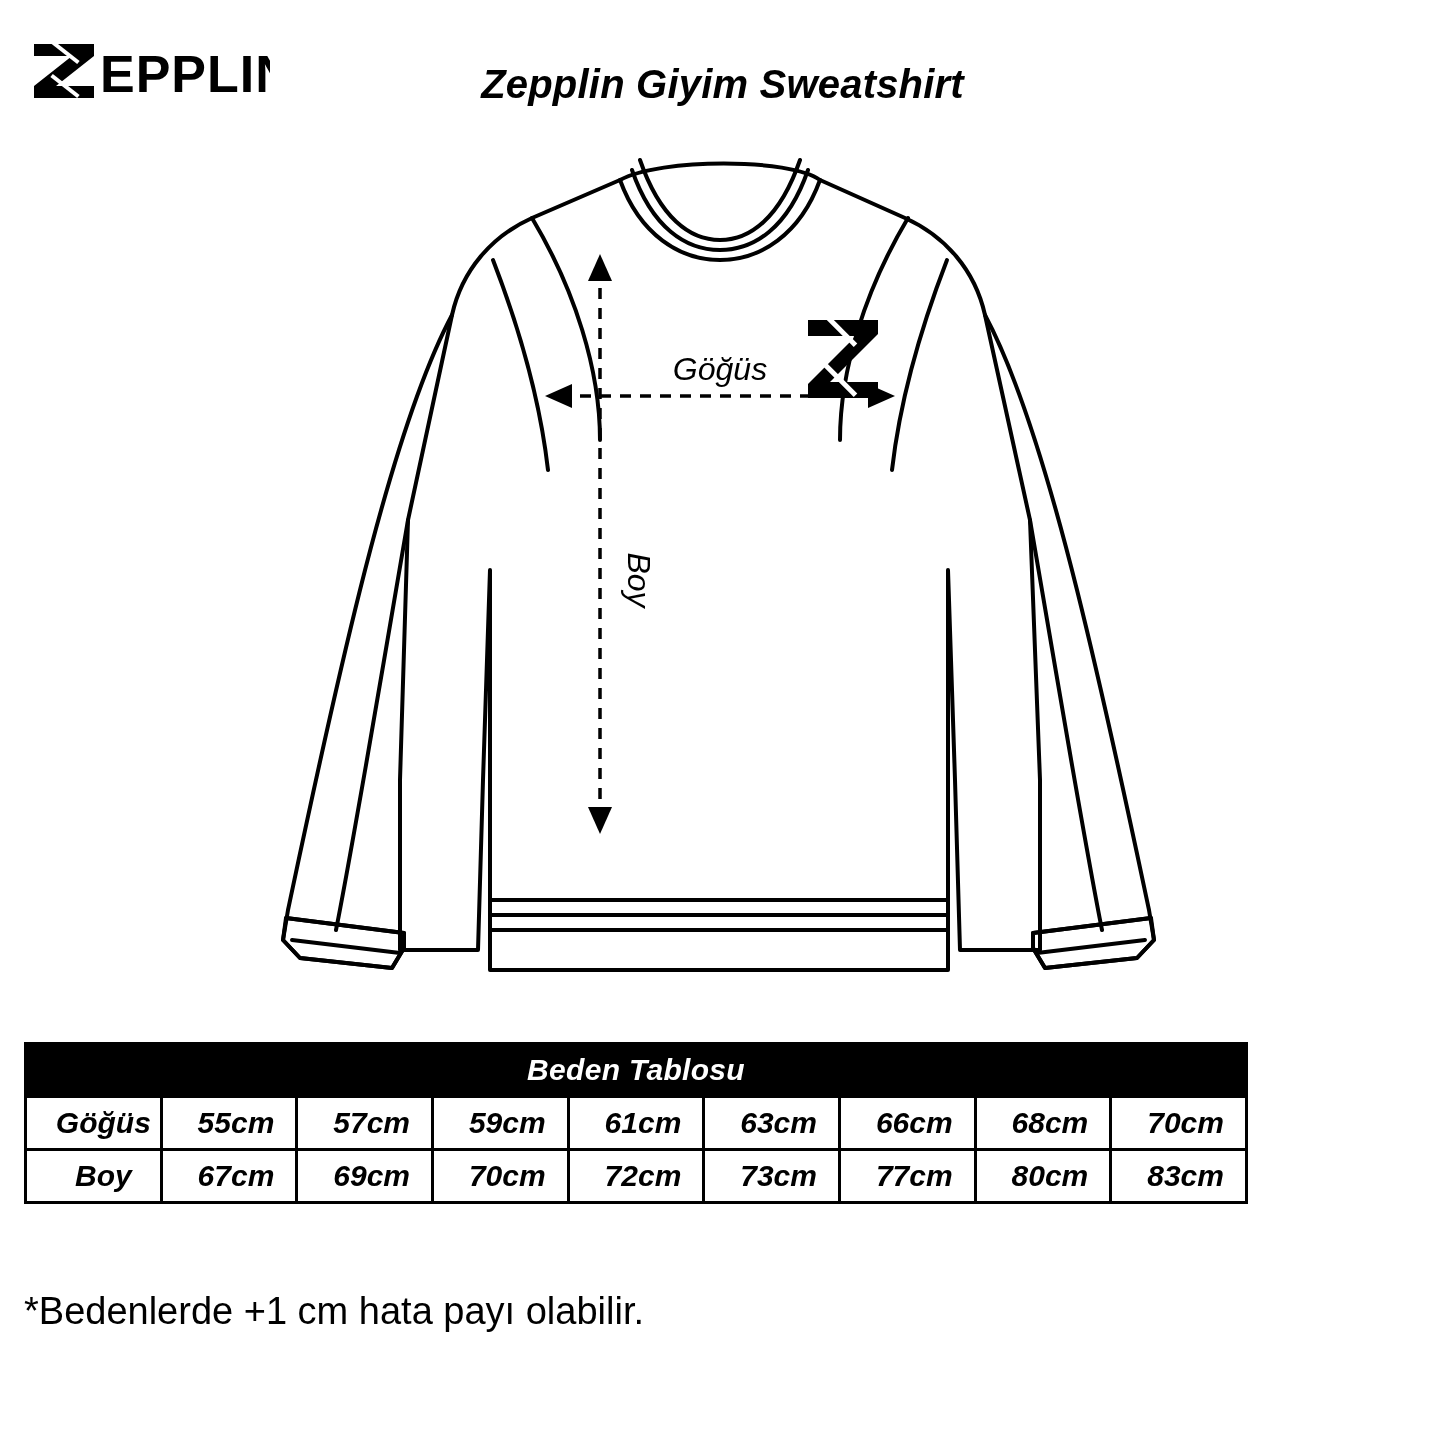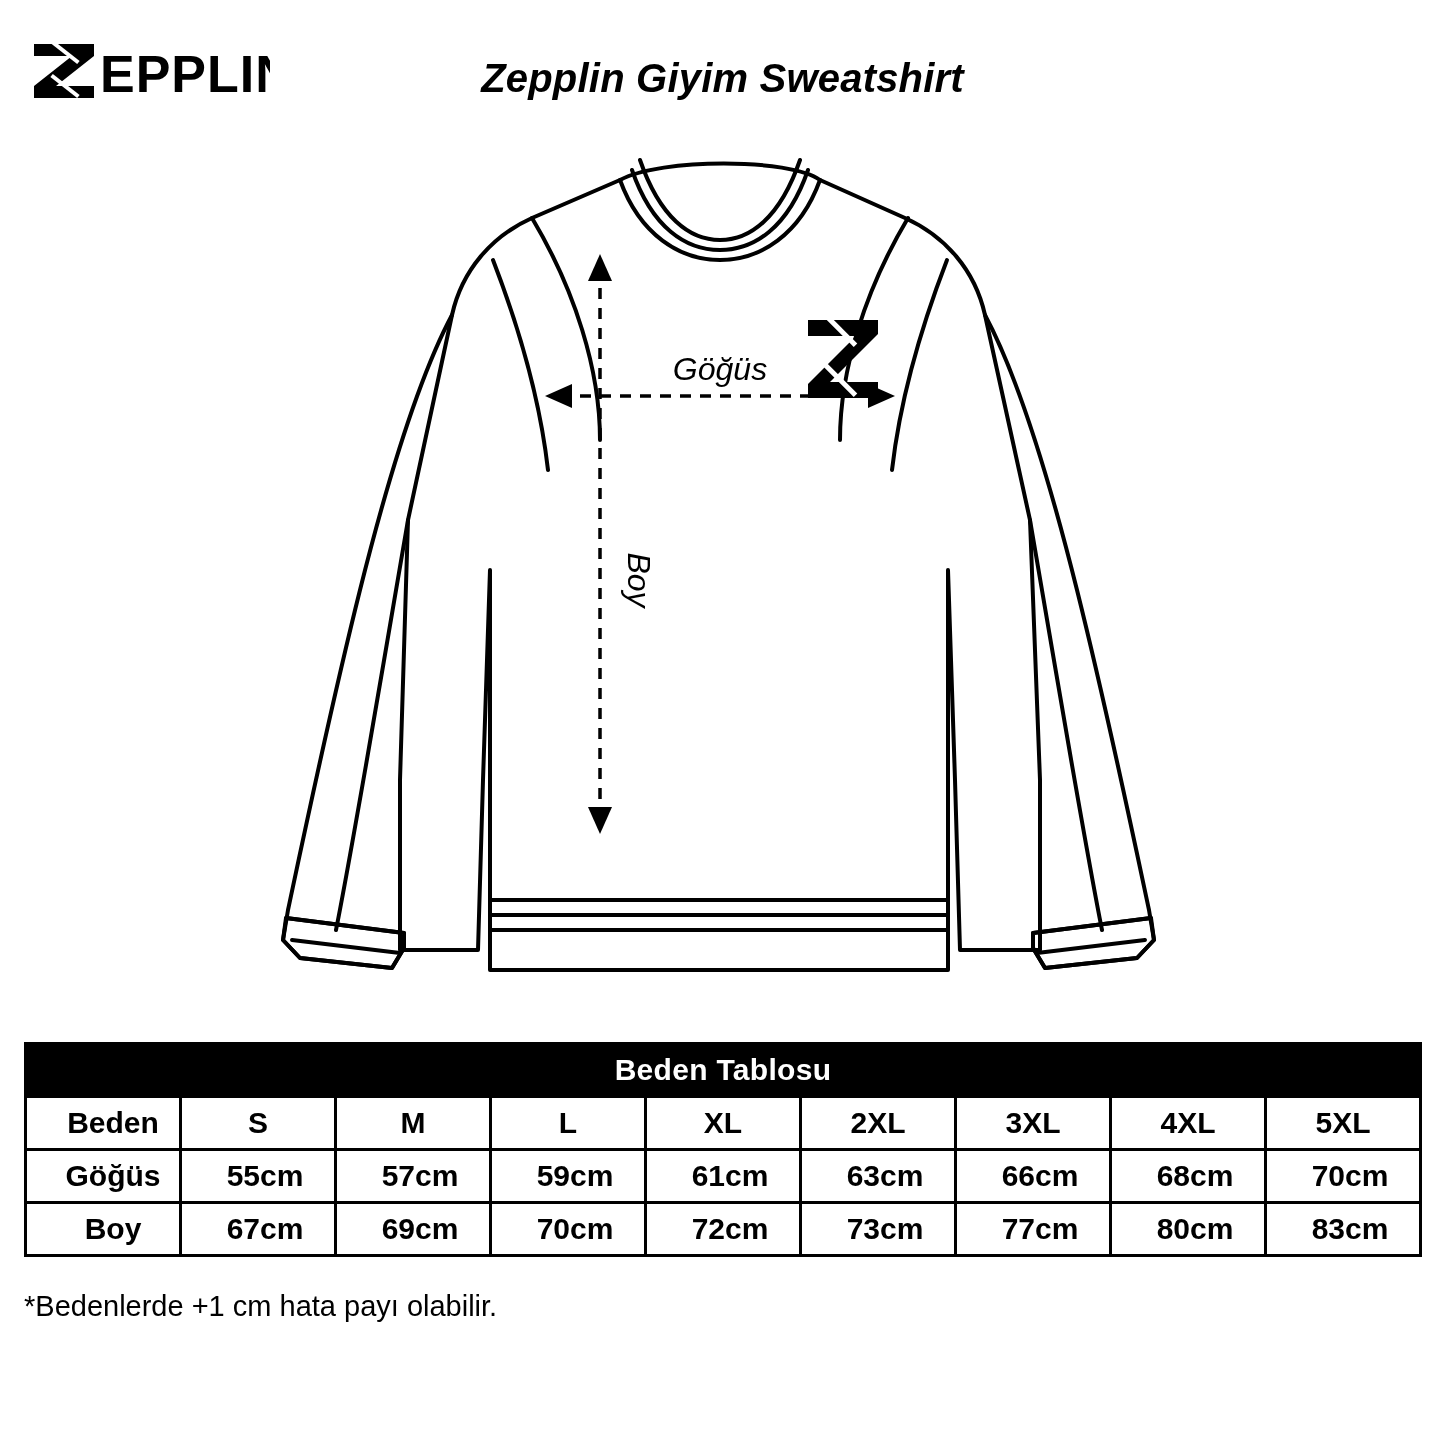--- a/index.html
+++ b/index.html
@@ -29,21 +29,21 @@
     left: 30px;
     top: 40px;
     width: 240px;
     height: 62px;
   }
   .brand-logo svg { display: block; }
 
   .title {
     position: absolute;
     left: 0;
-    top: 56px;
+    top: 62px;
     width: 1445px;
     text-align: center;
     font-size: 40px;
     font-style: italic;
     letter-spacing: 0.2px;
     white-space: nowrap;
   }
   .title .t-light { font-weight: 600; }
   .title .t-bold { font-weight: 800; }
 
@@ -59,22 +59,23 @@
 
   
   .table-wrap {
     position: absolute;
     left: 24px;
     top: 1042px;
     width: 1398px;
   }
   table.size-table {
     border-collapse: collapse;
-    width: 1398px;
+    width: 1224px;
     table-layout: fixed;
+    font-style: italic;
   }
   table.size-table td, table.size-table th {
     border: 3px solid #000000;
     padding: 0;
     height: 50px;
     font-size: 30px;
     text-align: center;
     vertical-align: middle;
     font-weight: 700;
   }
@@ -106,21 +107,21 @@
     text-align: left;
     padding-left: 14px !important;
     font-size: 32px;
     font-weight: 400;
     margin-left: 40px;
   }
   .footnote {
     position: absolute;
     left: 24px;
     top: 1290px;
-    font-size: 29px;
+    font-size: 38px;
     font-weight: 400;
     color: #000000;
   }
 </style>
 </head>
 <body>
 
 <div class="header">
 
   <div class="brand-logo">
@@ -243,31 +244,20 @@
     <text x="720" y="240" text-anchor="middle" font-family="'Liberation Sans', sans-serif" font-size="32" font-style="italic" fill="#000000">Göğüs</text>
     <text x="0" y="0" transform="translate(628,440) rotate(90)" text-anchor="middle" font-family="'Liberation Sans', sans-serif" font-size="32" font-style="italic" fill="#000000">Boy</text>
   </svg>
 </div>
 
 <div class="table-wrap">
   <table class="size-table">
     <tbody>
       <tr>
         <td class="tbl-title" colspan="9">Beden Tablosu</td>
-      </tr>
-      <tr>
-        <td class="hdr-label">Beden</td>
-        <td class="hdr-size">S</td>
-        <td class="hdr-size">M</td>
-        <td class="hdr-size">L</td>
-        <td class="hdr-size">XL</td>
-        <td class="hdr-size">2XL</td>
-        <td class="hdr-size">3XL</td>
-        <td class="hdr-size">4XL</td>
-        <td class="hdr-size">5XL</td>
       </tr>
       <tr>
         <td class="row-head">Göğüs</td>
         <td class="val-cell">55cm</td>
         <td class="val-cell">57cm</td>
         <td class="val-cell">59cm</td>
         <td class="val-cell">61cm</td>
         <td class="val-cell">63cm</td>
         <td class="val-cell">66cm</td>
         <td class="val-cell">68cm</td>

